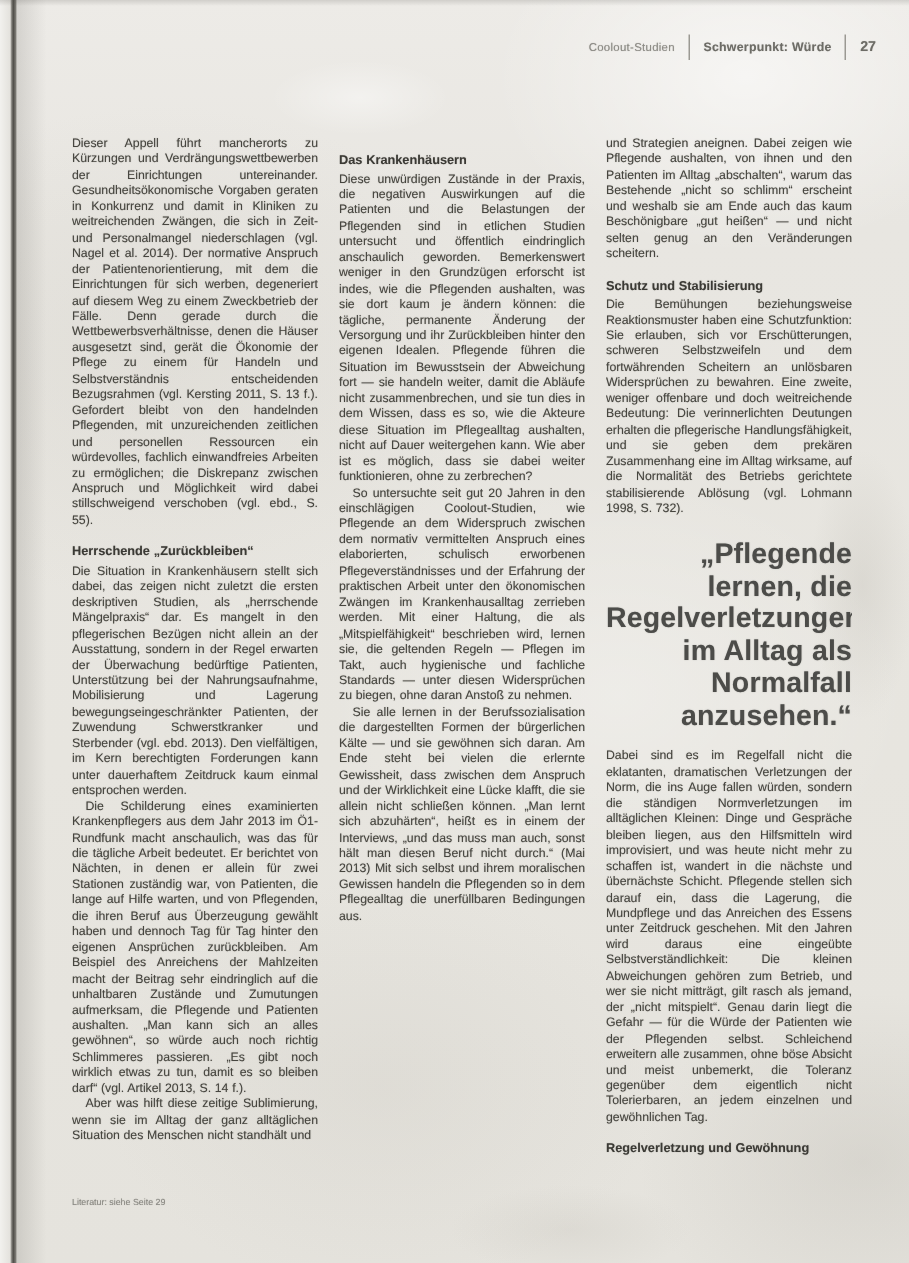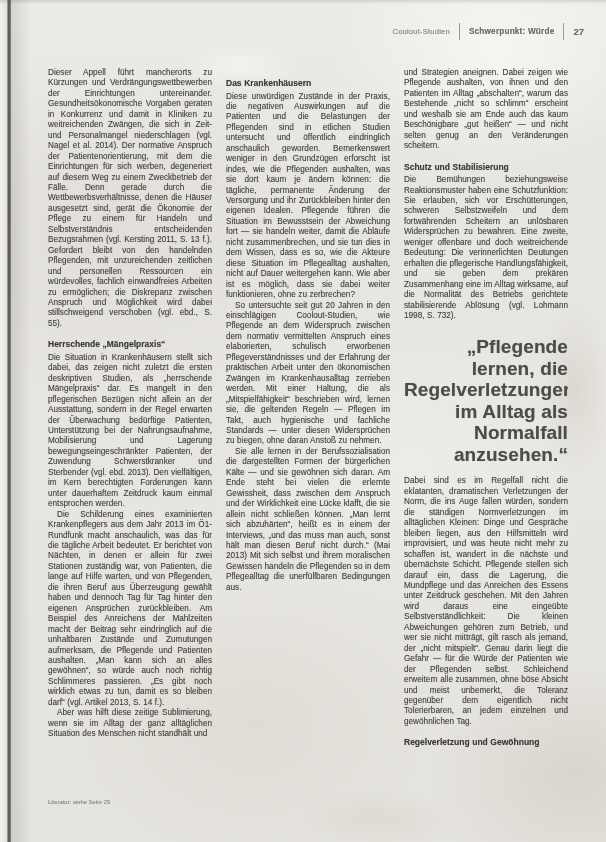--- a/index.html
+++ b/index.html
@@ -30,21 +30,21 @@
 
   
   .hdr { position:absolute; top:23px; right:22px; display:flex; align-items:center; gap:9px;
     text-shadow:0 0 .6px rgba(110,108,102,.5); }
   .hdr .rule { width:1px; height:17px; background:#9b9993; }
   .hdr-journal { font-size:7.6px; color:#8d8c86; letter-spacing:.2px; }
   .hdr-section { font-size:8.2px; color:#6d6c66; font-weight:bold; letter-spacing:.2px; }
   .hdr-page { font-size:9.5px; color:#6d6c66; font-weight:bold; }
 
   
-  .col { position:absolute; top:68px; width:164px; height:708px; overflow:hidden;
+  .col { position:absolute; top:91px; width:164px; height:708px; overflow:hidden;
     font-size:8.2px; line-height:10.45px; color:#46453f; text-align:justify;
     text-shadow:0 0 .7px rgba(95,93,87,.5); word-spacing:.2px; }
   .c1 { left:48px; } .c2 { left:226px; } .c3 { left:404px; }
   .col p { margin:0; }
   .col p.ind { text-indent:9px; }
   .col h3 { font-size:8.5px; line-height:10.5px; font-weight:bold; color:#3b3a35;
     margin:10px 0 3px 0; text-align:left; }
   .pullquote { font-size:19px; line-height:21.5px; font-weight:700; color:#4c4c49;
     text-align:right; margin:15px 0 11px 0; letter-spacing:.1px;
     text-shadow:0 0 .8px rgba(90,90,86,.45); }
@@ -67,21 +67,21 @@
   <div class="hdr">
     <span class="hdr-journal">Coolout-Studien</span>
     <span class="rule"></span>
     <span class="hdr-section">Schwerpunkt: Würde</span>
     <span class="rule"></span>
     <span class="hdr-page">27</span>
   </div>
 
   <div class="col c1">
     <p>Dieser Appell führt mancherorts zu Kürzungen und Verdrängungswettbewerben der Einrichtungen untereinander. Gesundheitsökonomische Vorgaben geraten in Konkurrenz und damit in Kliniken zu weitreichenden Zwängen, die sich in Zeit- und Personalmangel niederschlagen (vgl. Nagel et al. 2014). Der normative Anspruch der Patientenorientierung, mit dem die Einrichtungen für sich werben, degeneriert auf diesem Weg zu einem Zweckbetrieb der Fälle. Denn gerade durch die Wettbewerbsverhältnisse, denen die Häuser ausgesetzt sind, gerät die Ökonomie der Pflege zu einem für Handeln und Selbstverständnis entscheidenden Bezugsrahmen (vgl. Kersting 2011, S. 13 f.). Gefordert bleibt von den handelnden Pflegenden, mit unzureichenden zeitlichen und personellen Ressourcen ein würdevolles, fachlich einwandfreies Arbeiten zu ermöglichen; die Diskrepanz zwischen Anspruch und Möglichkeit wird dabei stillschweigend verschoben (vgl. ebd., S. 55).</p>
-    <h3>Herrschende „Mängelpraxis“</h3>
+    <h3>Herrschende „Zurückbleiben“</h3>
     <p>Die Situation in Krankenhäusern stellt sich dabei, das zeigen nicht zuletzt die ersten deskriptiven Studien, als „herrschende Mängelpraxis“ dar. Es mangelt in den pflegerischen Bezügen nicht allein an der Ausstattung, sondern in der Regel erwarten der Überwachung bedürftige Patienten, Unterstützung bei der Nahrungsaufnahme, Mobilisierung und Lagerung bewegungseingeschränkter Patienten, der Zuwendung Schwerstkranker und Sterbender (vgl. ebd. 2013). Den vielfältigen, im Kern berechtigten Forderungen kann unter dauerhaftem Zeitdruck kaum einmal entsprochen werden.</p>
     <p class="ind">Die Schilderung eines examinierten Krankenpflegers aus dem Jahr 2013 im Ö1-Rundfunk macht anschaulich, was das für die tägliche Arbeit bedeutet. Er berichtet von Nächten, in denen er allein für zwei Stationen zuständig war, von Patienten, die lange auf Hilfe warten, und von Pflegenden, die ihren Beruf aus Überzeugung gewählt haben und dennoch Tag für Tag hinter den eigenen Ansprüchen zurückbleiben. Am Beispiel des Anreichens der Mahlzeiten macht der Beitrag sehr eindringlich auf die unhaltbaren Zustände und Zumutungen aufmerksam, die Pflegende und Patienten aushalten. „Man kann sich an alles gewöhnen“, so würde auch noch richtig Schlimmeres passieren. „Es gibt noch wirklich etwas zu tun, damit es so bleiben darf“ (vgl. Artikel 2013, S. 14 f.).</p>
     <p class="ind">Aber was hilft diese zeitige Sublimierung, wenn sie im Alltag der ganz alltäglichen Situation des Menschen nicht standhält und</p>
   </div>
 
   <div class="col c2">
     <h3>Das Krankenhäusern</h3>
     <p>Diese unwürdigen Zustände in der Praxis, die negativen Auswirkungen auf die Patienten und die Belastungen der Pflegenden sind in etlichen Studien untersucht und öffentlich eindringlich anschaulich geworden. Bemerkenswert weniger in den Grundzügen erforscht ist indes, wie die Pflegenden aushalten, was sie dort kaum je ändern können: die tägliche, permanente Änderung der Versorgung und ihr Zurückbleiben hinter den eigenen Idealen. Pflegende führen die Situation im Bewusstsein der Abweichung fort — sie handeln weiter, damit die Abläufe nicht zusammenbrechen, und sie tun dies in dem Wissen, dass es so, wie die Akteure diese Situation im Pflegealltag aushalten, nicht auf Dauer weitergehen kann. Wie aber ist es möglich, dass sie dabei weiter funktionieren, ohne zu zerbrechen?</p>
     <p class="ind">So untersuchte seit gut 20 Jahren in den einschlägigen Coolout-Studien, wie Pflegende an dem Widerspruch zwischen dem normativ vermittelten Anspruch eines elaborierten, schulisch erworbenen Pflegeverständnisses und der Erfahrung der praktischen Arbeit unter den ökonomischen Zwängen im Krankenhausalltag zerrieben werden. Mit einer Haltung, die als „Mitspielfähigkeit“ beschrieben wird, lernen sie, die geltenden Regeln — Pflegen im Takt, auch hygienische und fachliche Standards — unter diesen Widersprüchen zu biegen, ohne daran Anstoß zu nehmen.</p>
     <p class="ind">Sie alle lernen in der Berufssozialisation die dargestellten Formen der bürgerlichen Kälte — und sie gewöhnen sich daran. Am Ende steht bei vielen die erlernte Gewissheit, dass zwischen dem Anspruch und der Wirklichkeit eine Lücke klafft, die sie allein nicht schließen können. „Man lernt sich abzuhärten“, heißt es in einem der Interviews, „und das muss man auch, sonst hält man diesen Beruf nicht durch.“ (Mai 2013) Mit sich selbst und ihrem moralischen Gewissen handeln die Pflegenden so in dem Pflegealltag die unerfüllbaren Bedingungen aus.</p>

